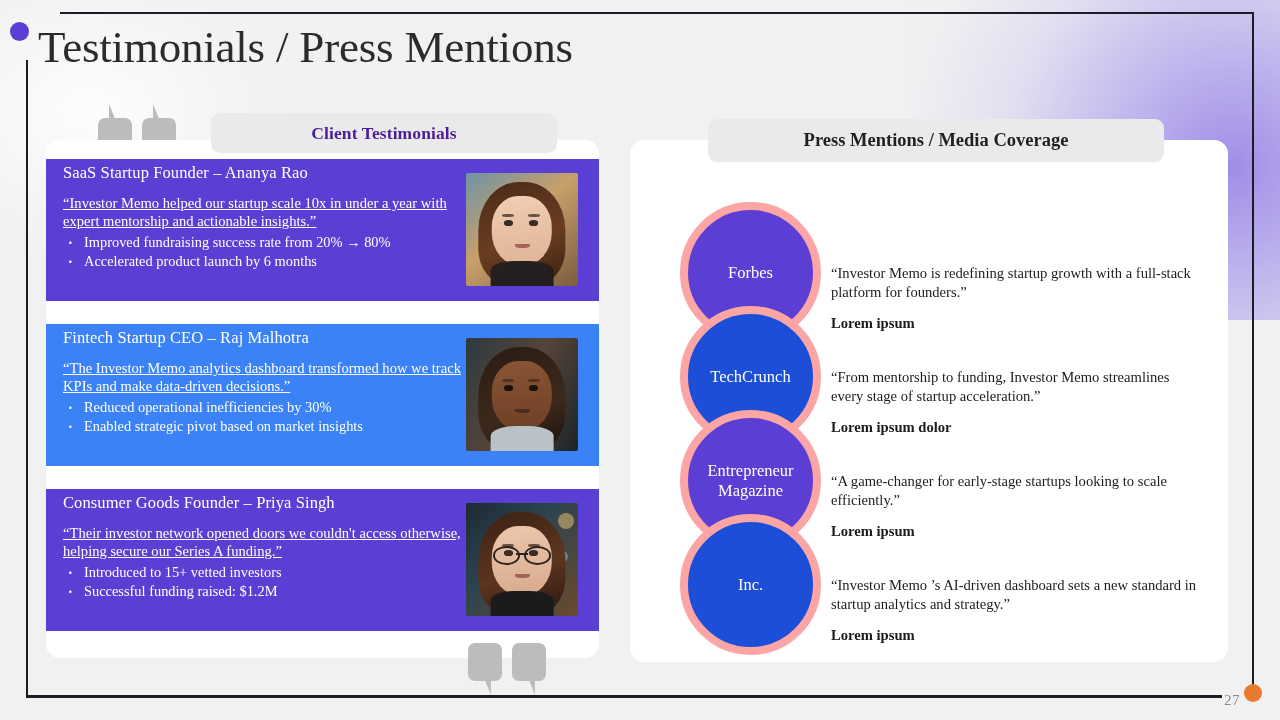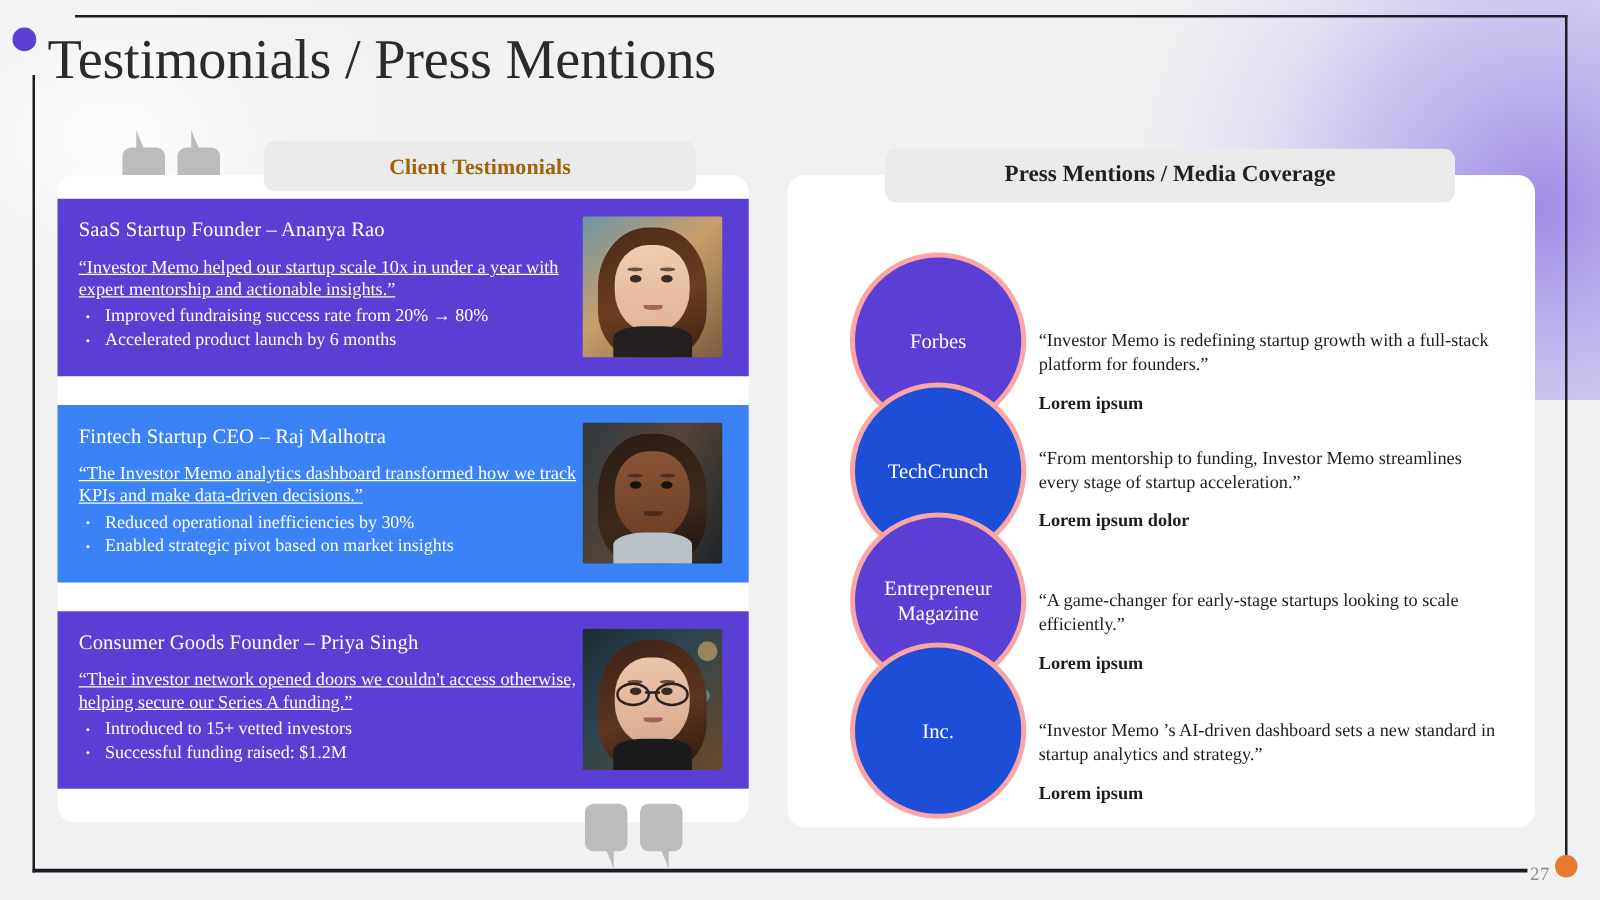--- a/index.html
+++ b/index.html
@@ -121,21 +121,21 @@
     width: 346px; height: 40px;
     background: #eaeaea;
     border-radius: 9px;
     display: flex;
     align-items: center;
     justify-content: center;
   }
   .left-header-chip span {
     font-size: 17.5px;
     font-weight: bold;
-    color: #a16207;
+    color: #4c1d95;
     font-family: "Liberation Serif", serif;
     letter-spacing: 0.1px;
   }
 
   
   .quote-deco {
     position: absolute;
     display: flex;
     gap: 10px;
     pointer-events: none;
@@ -172,21 +172,21 @@
     left: 0px;
     width: 553px;
     height: 142px;
     color: #ffffff;
     overflow: hidden;
   }
   .tcard.purple { background: #5b3ed4; }
   .tcard.orange { background: #3b82f6; }
   .tcard .tc-body {
     position: absolute;
-    left: 17px; top: 15px;
+    left: 17px; top: 4px;
     width: 400px;
   }
   .tcard .tc-name {
     font-size: 16.5px;
     font-family: "Liberation Serif", serif;
     color: #ffffff;
     margin-bottom: 12px;
     letter-spacing: 0.1px;
   }
   .tcard .tc-quote {
@@ -350,21 +350,21 @@
     width: 141px; height: 141px;
     border-radius: 50%;
     display: flex;
     align-items: center;
     justify-content: center;
     text-align: center;
     color: #ffffff;
     font-size: 16.5px;
     line-height: 1.18;
     font-family: "Liberation Serif", serif;
-    border: 4px solid #fca5a5;
+    border: 8px solid #fca5a5;
     box-sizing: border-box;
   }
   .press-circle.purple { background: #5b3ed4; }
   .press-circle.orange { background: #1d4ed8; }
 
   .press-text {
     position: absolute;
     left: 201px;
     width: 370px;
     margin-top: 40px;
@@ -522,21 +522,21 @@
         <div class="press-text" style="top:22px;">
           <div class="press-quote">“Investor Memo  is redefining startup growth with a full-stack platform for founders.”</div>
           <div class="press-tag">Lorem ipsum</div>
         </div>
       </div>
 
       <div class="press-row" style="top:166px;">
         <div class="press-circle orange" style="top:0;">
           <span>TechCrunch</span>
         </div>
-        <div class="press-text" style="top:12px;">
+        <div class="press-text" style="top:22px;">
           <div class="press-quote">“From mentorship to funding, Investor Memo streamlines every stage of startup acceleration.”</div>
           <div class="press-tag">Lorem ipsum dolor</div>
         </div>
       </div>
 
       <div class="press-row" style="top:270px;">
         <div class="press-circle purple" style="top:0;">
           <span>Entrepreneur Magazine</span>
         </div>
         <div class="press-text" style="top:22px;">

